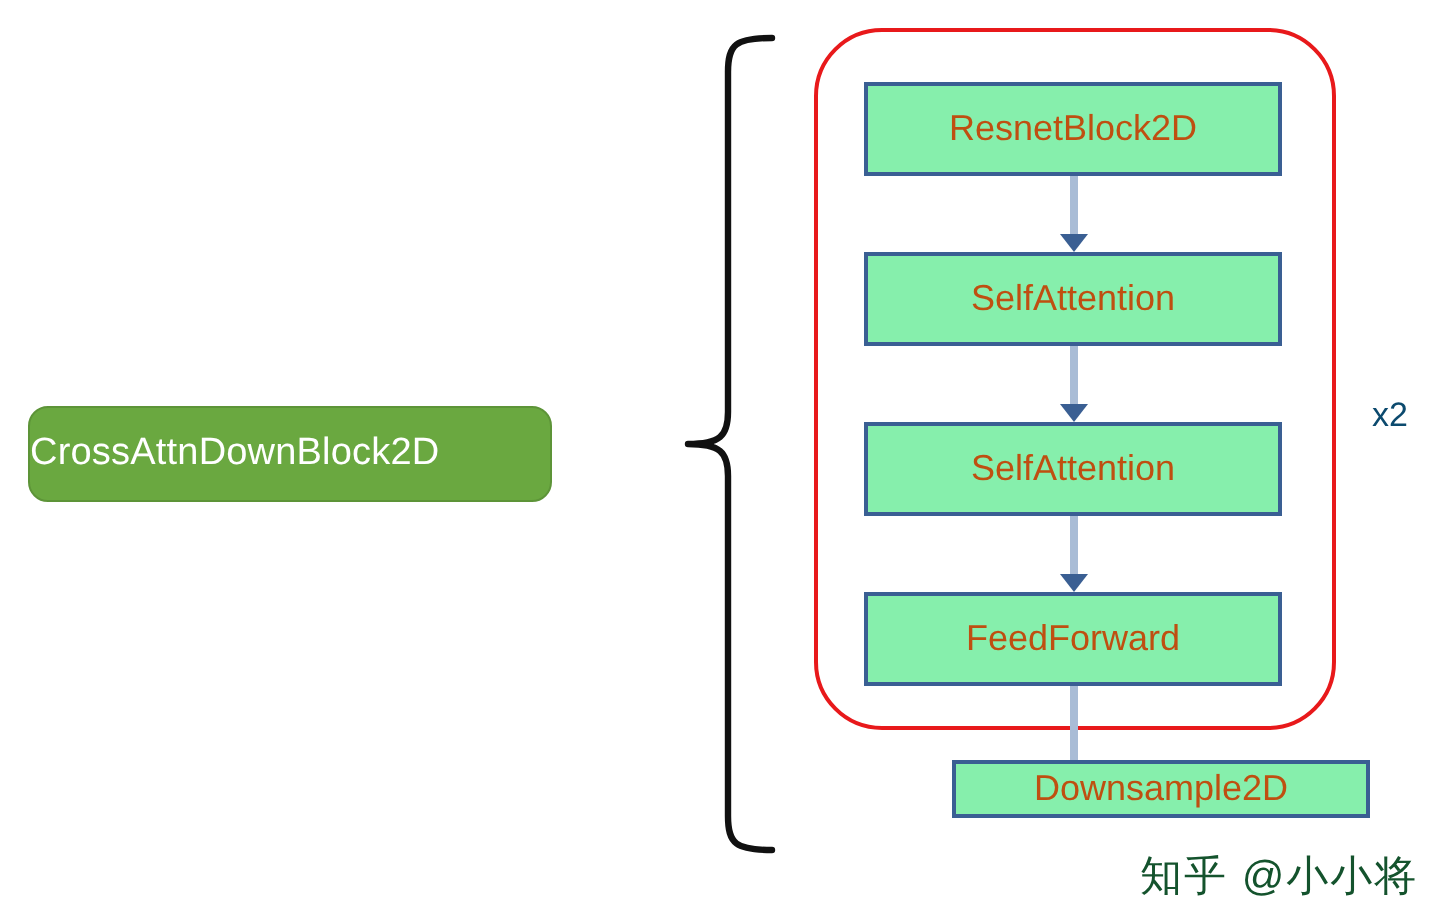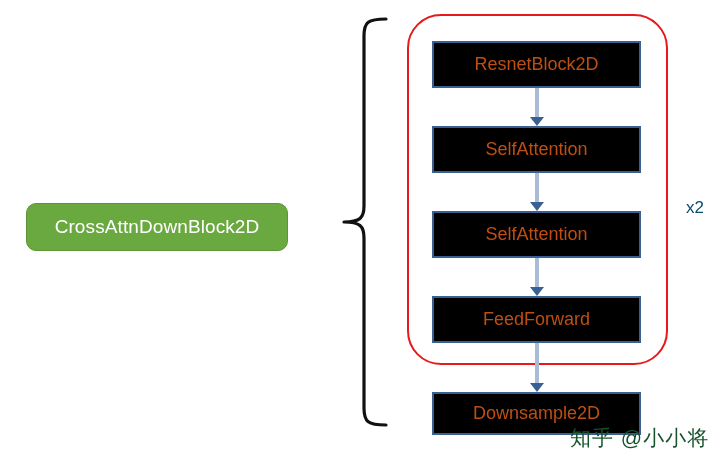--- a/index.html
+++ b/index.html
@@ -23,23 +23,22 @@
     position: absolute;
     left: 14px;
     top: 203px;
     width: 262px;
     height: 48px;
     background: #6aa840;
     border: 1px solid #5d9438;
     border-radius: 10px;
     display: flex;
     align-items: center;
-    justify-content: center;
+    justify-content: flex-start;
     box-sizing: border-box;
-    margin-left: 12px;
   }
   .green-block .label {
     color: #ffffff;
     font-size: 19px;
     letter-spacing: 0.1px;
     white-space: nowrap;
   }
 
   
   .brace-wrap {
@@ -63,36 +62,36 @@
     background: transparent;
   }
 
   
   .blue-box {
     position: absolute;
     left: 432px;
     width: 209px;
     height: 47px;
     border: 2px solid #3a5f93;
-    background: #000000;
+    background: #86efac;
     box-sizing: border-box;
     display: flex;
     align-items: center;
     justify-content: center;
   }
   .blue-box .label {
     color: #bf4f11;
     font-size: 18px;
     white-space: nowrap;
   }
   .bb-0 { top: 41px; }
   .bb-1 { top: 126px; }
   .bb-2 { top: 211px; }
   .bb-3 { top: 296px; }
-  .bb-4 { top: 392px; height: 43px; }
+  .bb-4 { top: 380px; height: 29px; margin-left: 44px; }
 
   
   .arrow {
     position: absolute;
     left: 530px;
     width: 14px;
   }
   .arrow .shaft {
     position: absolute;
     left: 5px;

